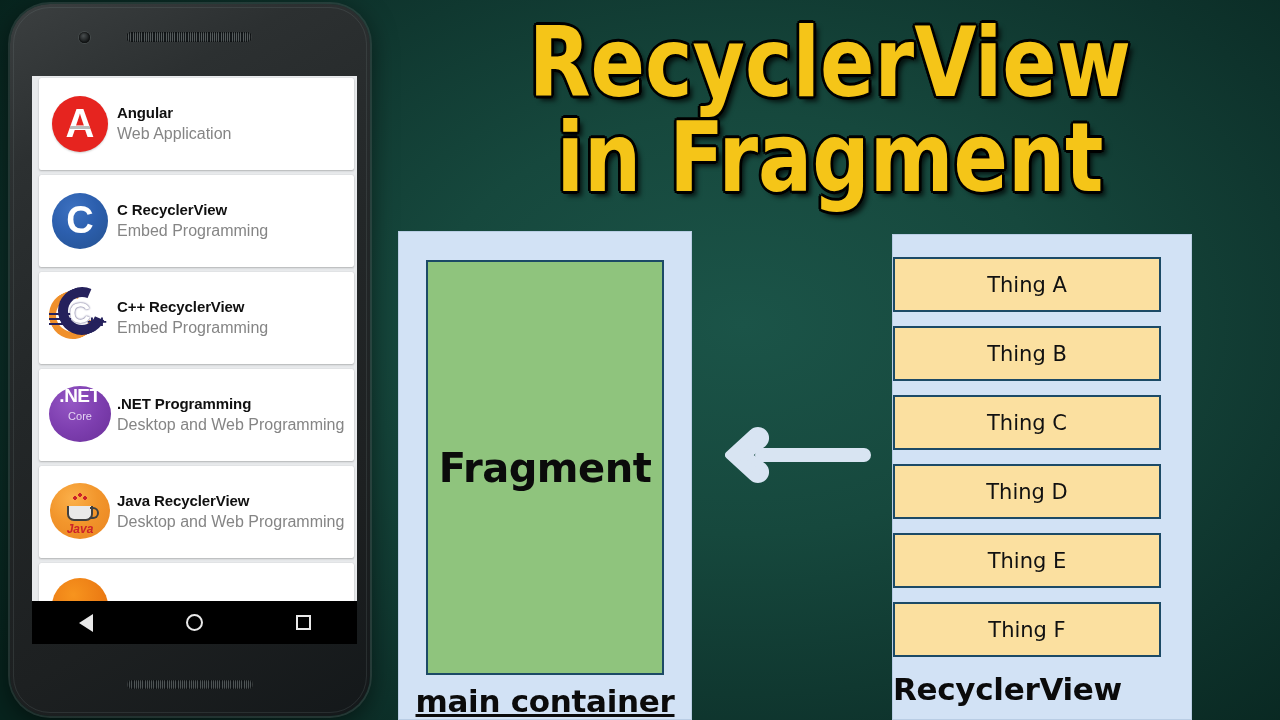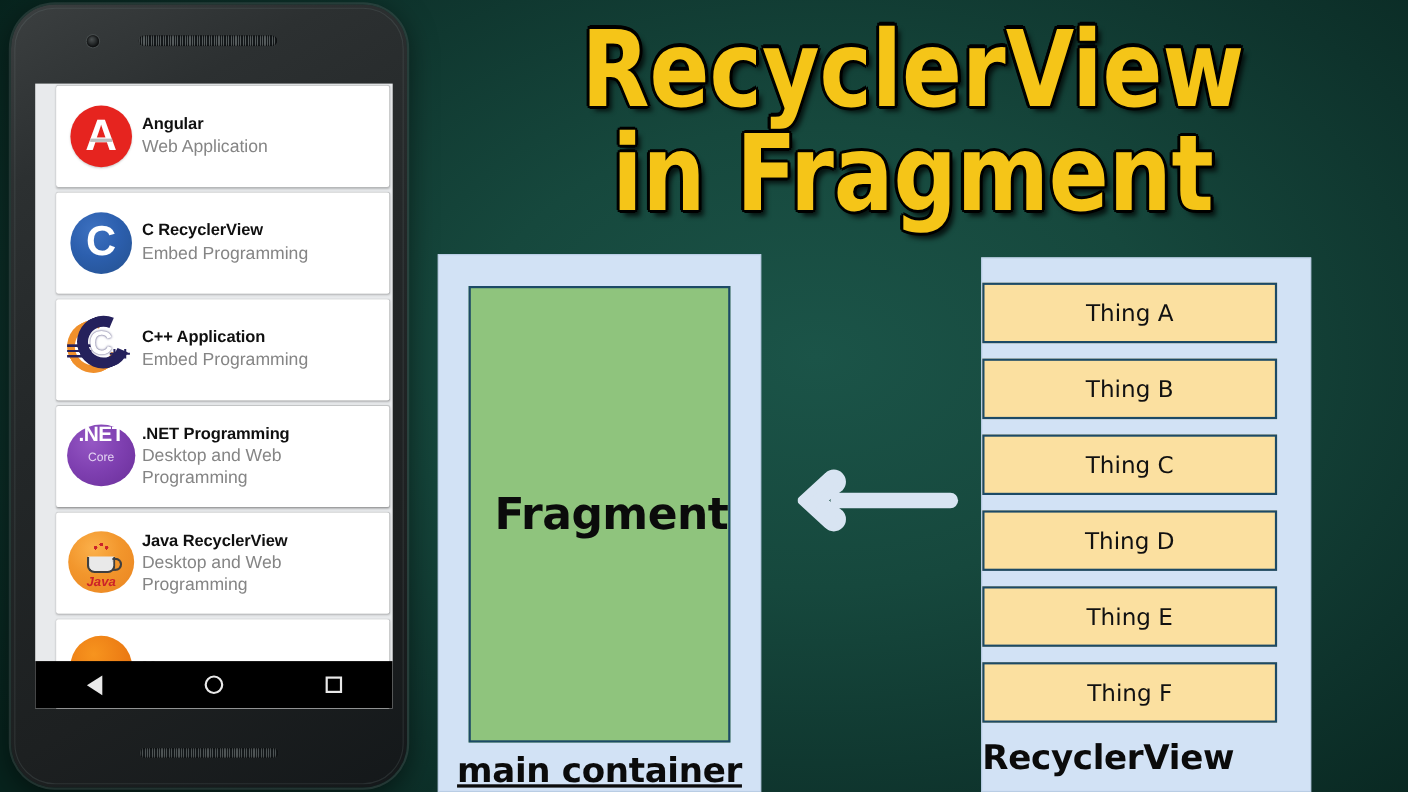--- a/index.html
+++ b/index.html
@@ -67,21 +67,21 @@
 
   #phone-screen {
     position: absolute;
     left: 22px; top: 72px;
     width: 325px; height: 568px;
     background: #e8eaec;
     overflow: hidden;
   }
 
   #app-list {
-    position:absolute; left:16px; top:0; right:0;
+    position:absolute; left:4px; top:0; right:0;
     padding: 2px 3px 0 3px;
   }
   .list-card {
     background:#ffffff;
     border-radius: 2px;
     margin-bottom: 5px;
     box-shadow: 0 1px 2px rgba(0,0,0,.22), 0 0 1px rgba(0,0,0,.16);
     display:flex;
     align-items:center;
     padding: 9px 8px;
@@ -259,21 +259,21 @@
     width: 294px; height: 489px;
     background:#d2e2f5;
     border: 1px solid #b9cde4;
     display:flex; flex-direction:column; align-items:center;
   }
   #fragment-box {
     margin-top: 28px;
     width: 238px; height: 500px;
     background:#8fc47d;
     border: 2px solid #1c4a66;
-    display:flex; align-items:center; justify-content:flex-end;
+    display:flex; align-items:center; justify-content:center;
   }
   #fragment-label {
     font-family:"DejaVu Sans","Liberation Sans",sans-serif;
     font-size:40px; font-weight:bold; color:#0b0b0b; letter-spacing:-0.5px;
   }
   #main-container-label {
     margin-top: 8px;
     font-family:"DejaVu Sans","Liberation Sans",sans-serif;
     font-size:31px; font-weight:bold; color:#0b0b0b; letter-spacing:-0.3px;text-decoration:underline;
   }
@@ -347,21 +347,21 @@
           <div class="list-icon">
             <div class="ic-cpp">
               <div class="ring-o"></div>
               <div class="ring-d"></div>
               <div class="cpp-lines"></div>
               <div class="cpp-c">C</div>
               <div class="cpp-plus">++</div>
             </div>
           </div>
           <div class="list-text">
-            <div class="list-title">C++ Application</div>
+            <div class="list-title">C++ RecyclerView</div>
             <div class="list-sub">Embed Programming</div>
           </div>
         </div>
 
         <div class="list-card">
           <div class="list-icon">
             <div class="ic-net">
               <div class="net-t">.NET</div>
               <div class="net-s">Core</div>
             </div>

